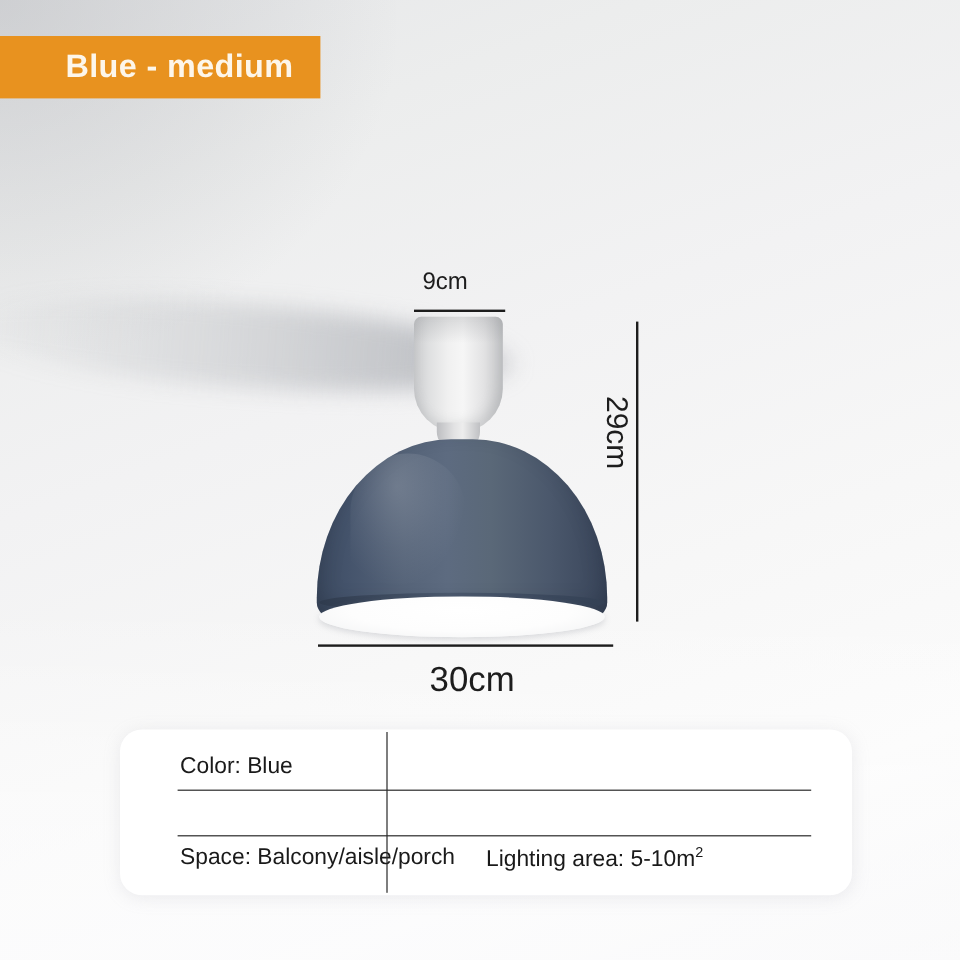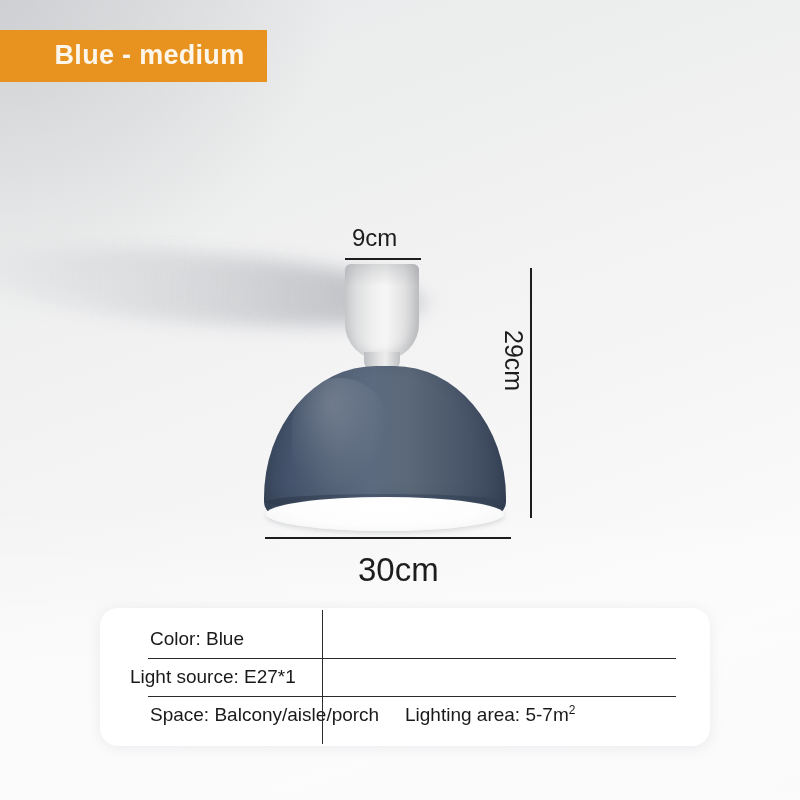--- a/index.html
+++ b/index.html
@@ -165,27 +165,27 @@
     height: 2px;
   }
   .dim-line-v {
     position: absolute;
     background: #1d1d1d;
     width: 2px;
   }
   .dim-label {
     position: absolute;
     color: #1d1d1d;
-    font-size: 24px;
+    font-size: 20px;
     white-space: nowrap;
   }
   #dim-9cm-label  { left: 352px; top: 224px; }
   #dim-9cm-line   { left: 345px; top: 258px; width: 76px; }
   #dim-30cm-line  { left: 265px; top: 537px; width: 246px; }
-  #dim-30cm-label { left: 358px; top: 551px; font-size: 33px; }
+  #dim-30cm-label { left: 358px; top: 551px; font-size: 29px; }
   #dim-29cm-line  { left: 530px; top: 268px; height: 250px; }
   #dim-29cm-label {
     left: 528px;
     top: 330px;
     transform: rotate(90deg);
     transform-origin: left top;
     font-size: 25px;
   }
 
   
@@ -267,24 +267,23 @@
   <div class="dim-line-h" id="dim-30cm-line"></div>
   <div class="dim-label" id="dim-30cm-label">30cm</div>
 
   <div class="spec-card">
 
     <div class="spec-row">
       <div class="spec-cell left">Color: Blue</div>
     </div>
 
     <div class="spec-row">
-      <div class="spec-cell right">Light source: E27*1</div>
     </div>
 
     <div class="spec-row">
       <div class="spec-cell left">Space: Balcony/aisle/porch</div>
-      <div class="spec-cell right"><span>Lighting area: 5-7m</span><span class="sup">2</span></div>
+      <div class="spec-cell right"><span>Lighting area: 5-10m</span><span class="sup">2</span></div>
     </div>
 
   </div>
   <div class="spec-divider"></div>
 
 </div>
 
 </body></html>

